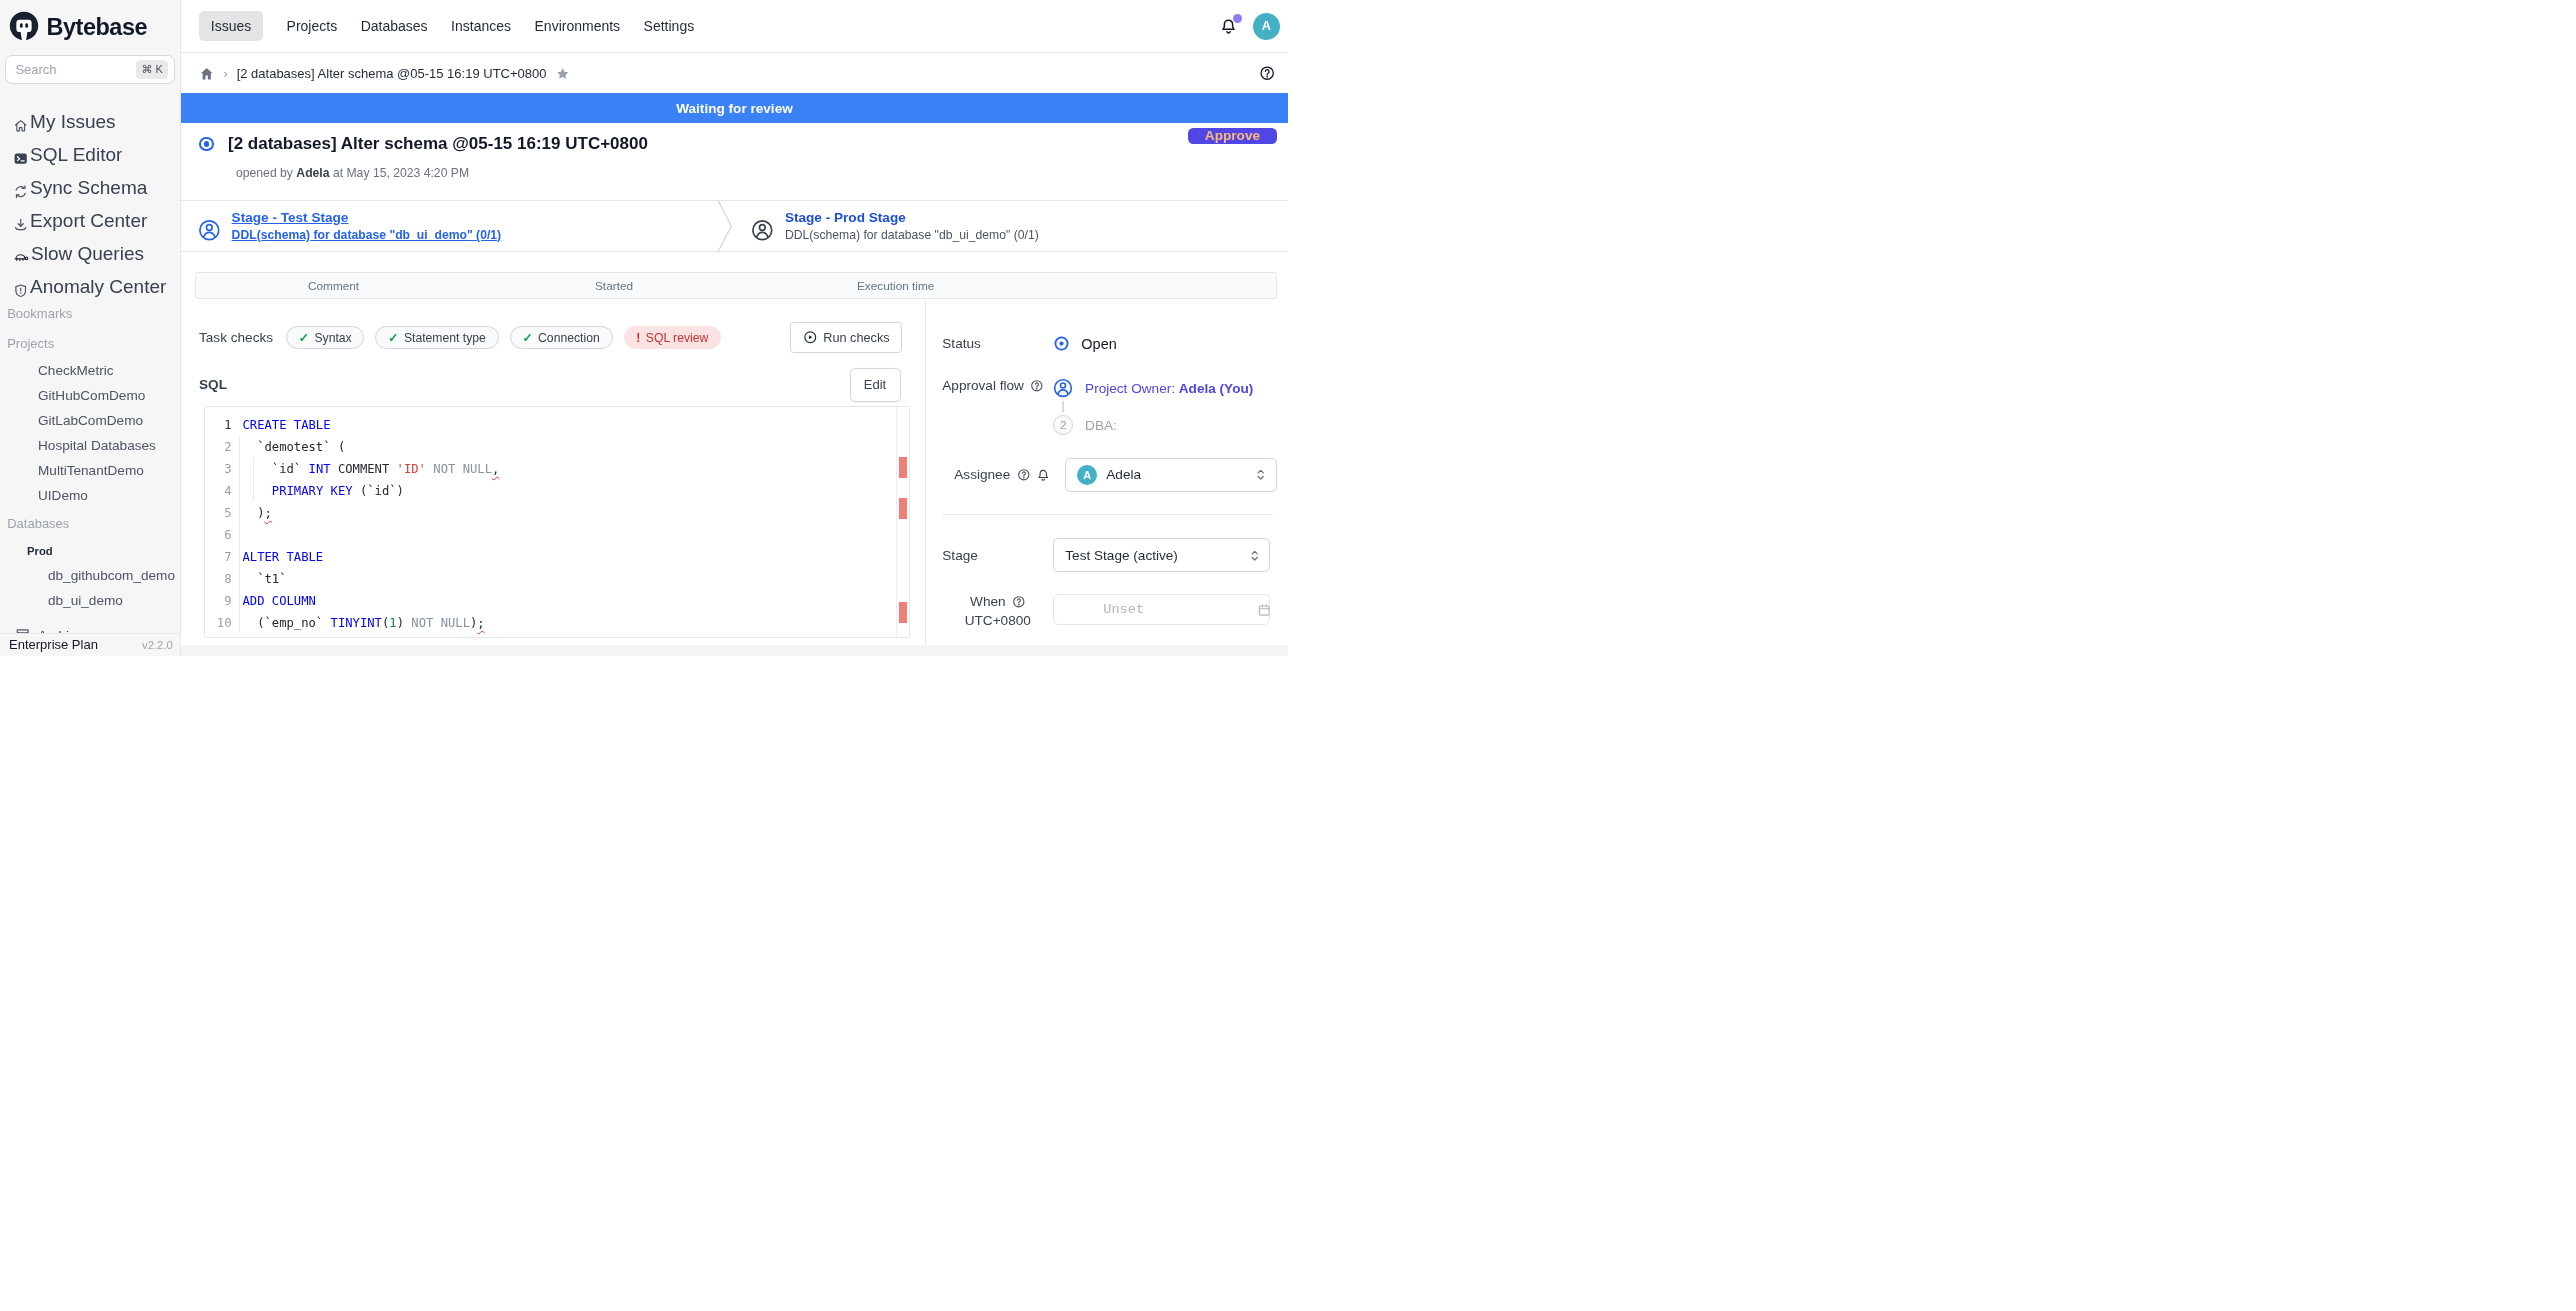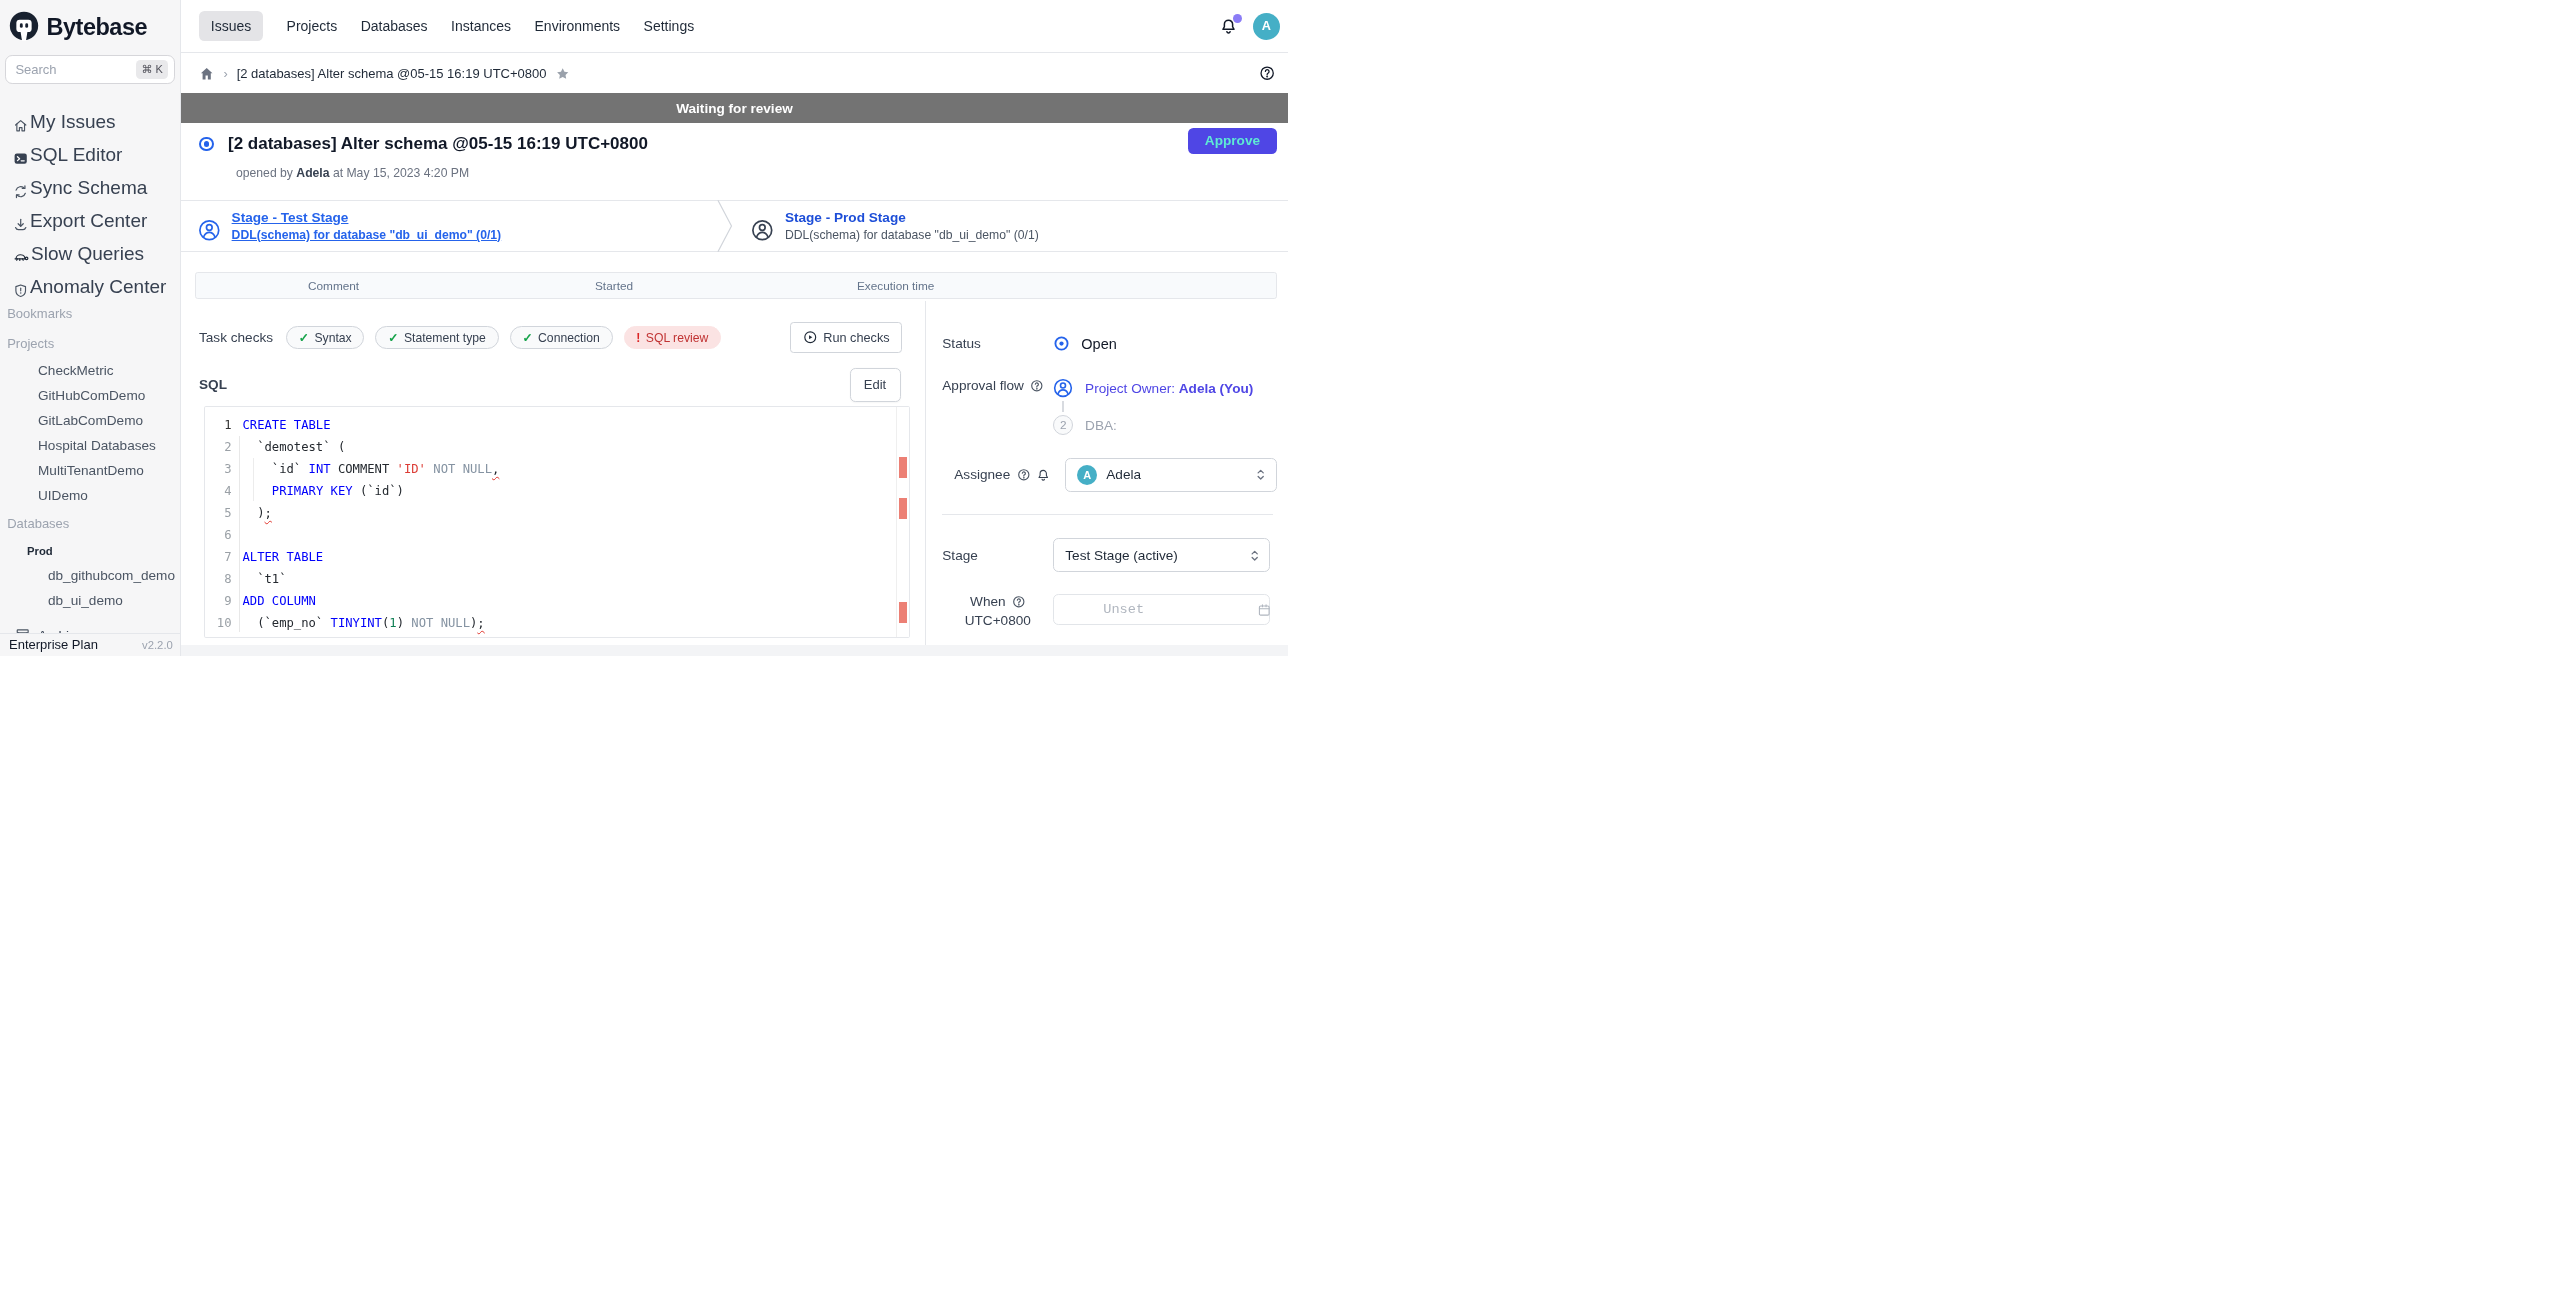--- a/index.html
+++ b/index.html
@@ -39,31 +39,31 @@
   .avatar { width:27px; height:27px; border-radius:50%; background:#45afc6; color:#fff; display:flex; align-items:center; justify-content:center; font-size:12.7px; font-weight:700; cursor:pointer; }
 
   
   .breadcrumb { position:absolute; left:181px; right:0; top:53px; height:41px; display:flex; align-items:center; padding:0 12.7px 0 18px; background:#fff; }
   .crumb-sep { color:#9ca3af; font-size:12.7px; margin:0 9px; }
   .crumb-title { font-size:13px; color:#1f2937; }
   .crumb-star { margin-left:9px; cursor:pointer; display:flex; }
   .crumb-help { margin-left:auto; cursor:pointer; display:flex; }
 
   
-  .banner { position:absolute; left:181px; right:0; top:93px; height:30px; background:#737373; color:#fff; display:flex; align-items:center; justify-content:center; font-size:13.6px; font-weight:700; }
+  .banner { position:absolute; left:181px; right:0; top:93px; height:30px; background:#3b82f6; color:#fff; display:flex; align-items:center; justify-content:center; font-size:13.6px; font-weight:700; }
 
   
   .title-block { position:absolute; left:181px; right:0; top:123px; height:77px; padding:11px 11px 0 18px; }
   .title-row { display:flex; align-items:center; gap:14.5px; }
   .status-ring { width:14.5px; height:14.5px; border:2.3px solid #2563eb; border-radius:50%; position:relative; flex:0 0 auto; }
   .status-ring::after { content:""; position:absolute; left:50%; top:50%; width:5.4px; height:5.4px; margin:-2.7px 0 0 -2.7px; background:#2563eb; border-radius:50%; }
   .issue-title { font-size:17px; font-weight:700; color:#111827; }
   .opened-row { margin-top:11.8px; font-size:12.2px; color:#6b7280;margin-left:37px; }
   .opened-row .author { color:#374151; font-weight:600; }
-  .approve-btn { position:absolute; top:4.5px; right:11px; height:26px; padding:0 17px; background:#4f46e5; color:#5eead4; border:none; border-radius:5.4px; font-size:13.6px; font-weight:700; cursor:pointer; font-family:"Liberation Sans", sans-serif; }
+  .approve-btn { position:absolute; top:4.5px; right:11px; height:16px; padding:0 17px; background:#4f46e5; color:#fdba74; border:none; border-radius:5.4px; font-size:13.6px; font-weight:700; cursor:pointer; font-family:"Liberation Sans", sans-serif; }
 
   
   .stage-band { position:absolute; left:181px; right:0; top:200px; height:52px; border-top:0.9px solid #e5e7eb; border-bottom:0.9px solid #e5e7eb; display:flex; align-items:center; background:#fff; }
   .stage { display:flex; align-items:flex-end; gap:11px; }
   .stage-one { padding-left:17px; flex:0 0 536px; }
   .stage-two { padding-left:18px; flex:1; }
   .stage-icon { width:22.6px; height:22.6px; flex:0 0 auto; }
   .stage-lines { display:flex; flex-direction:column; gap:2.7px; }
   .stage-name-active { font-size:13.6px; font-weight:700; color:#2563eb; text-decoration:underline; cursor:pointer; }
   .stage-task-active { font-size:12.2px; font-weight:600; color:#2563eb; text-decoration:underline; cursor:pointer; }

